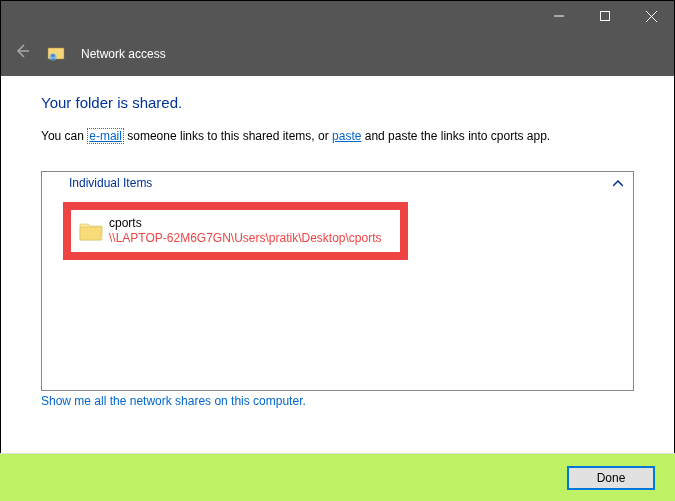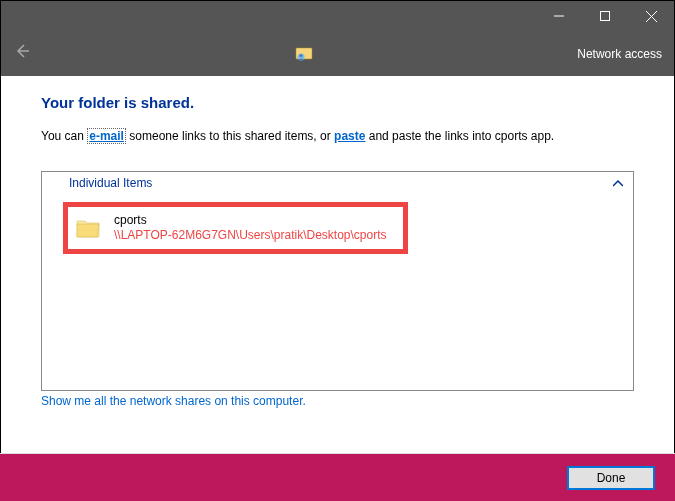--- a/index.html
+++ b/index.html
@@ -28,21 +28,20 @@
       color: #fff;
       font-size: 14px;
     }
     .headerbar {
       height: 45px;
       background: #555;
       display: flex;
       align-items: center;
       padding: 0 12px;
       gap: 16px;
-      justify-content: space-between;
     }
     .back-arrow {
       color: #bbb;
       font-size: 18px;
     }
     .share-icon {
       width: 18px;
       height: 18px;
       display: flex;
       align-items: center;
@@ -51,33 +50,32 @@
     .headerbar .title {
       color: #fff;
       font-size: 12px;
     }
     .content {
       padding: 18px 40px 10px 40px;
     }
     .heading {
       color: #003399;
       font-size: 15px;
-      font-weight: 700;
+      font-weight: 400;
       margin-bottom: 18px;
     }
     .desc {
       color: #000;
       font-size: 12px;
       margin-bottom: 28px;
     }
     .desc .link {
       color: #0066cc;
       text-decoration: underline;
       cursor: pointer;
-      font-weight: bold;
     }
     .desc .link.boxed {
       border: 1px dotted #666;
       padding: 0 1px;
     }
     .panel {
       border: 1px solid #888;
       height: 220px;
       display: flex;
       flex-direction: column;
@@ -93,25 +91,25 @@
     }
     .chevron {
       color: #003399;
       font-size: 11px;
     }
     .panel-body {
       flex: 1;
       padding: 8px 10px;
     }
     .item-row {
-      border: 5px solid #ef4444;
+      border: 8px solid #ef4444;
       padding: 6px 8px;
       display: flex;
       align-items: center;
-      gap: 14px;
+      gap: 6px;
       width: 345px;
     }
     .folder-icon {
       width: 24px;
       height: 22px;
     }
     .item-texts {
       display: flex;
       flex-direction: column;
       line-height: 1.25;
@@ -124,21 +122,21 @@
       display: inline-block;
       margin-top: 3px;
       cursor: pointer;
     }
     .footer {
       position: absolute;
       bottom: 0;
       left: 0;
       right: 0;
       height: 48px;
-      background: #be185d;
+      background: #bef264;
       border-top: 1px solid #ddd;
       display: flex;
       justify-content: flex-end;
       align-items: center;
       padding: 0 20px;
     }
     .done-btn {
       width: 88px;
       height: 24px;
       background: #e1e1e1;

